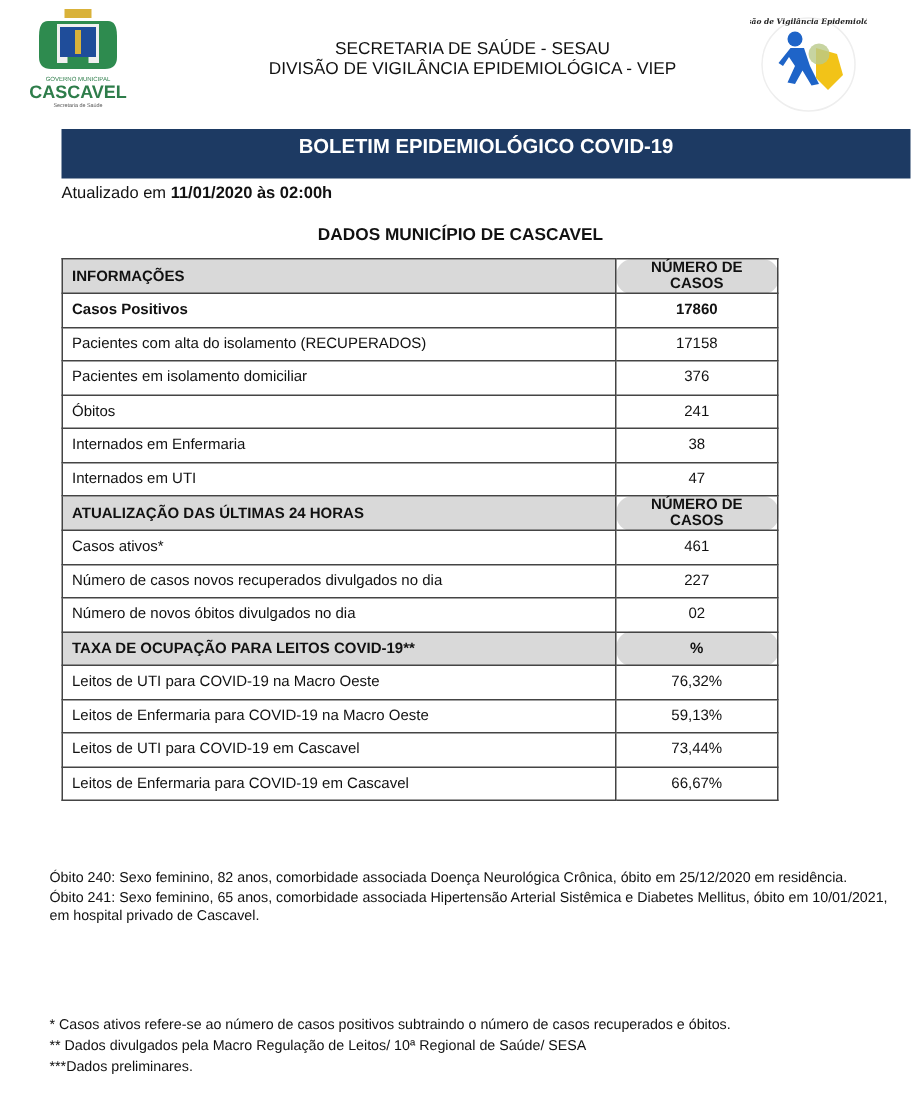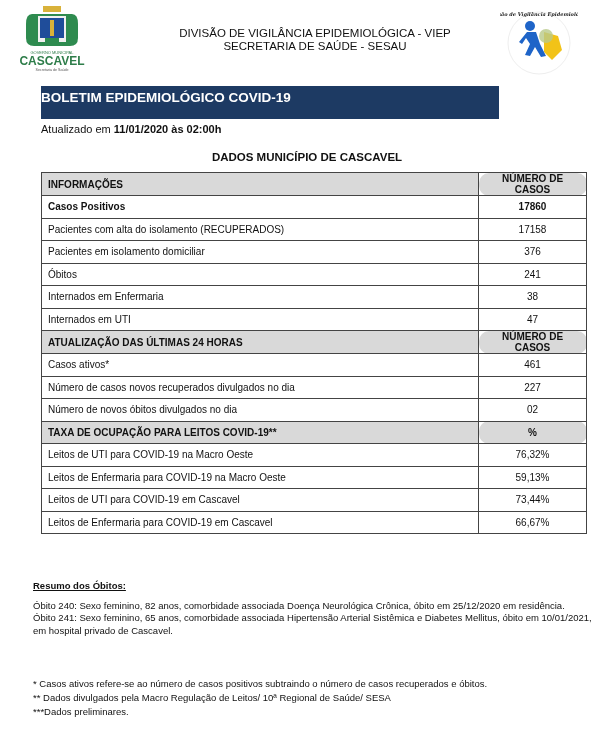--- a/index.html
+++ b/index.html
@@ -5,28 +5,28 @@
   html, body { margin: 0; padding: 0; background: #ffffff; }
   body { width: 614px; height: 735px; position: relative; overflow: hidden; font-family: "Liberation Sans", sans-serif; color: #111; }
 
   .logo-left { position: absolute; left: 12px; top: 4px; width: 80px; height: 70px; }
   .logo-right { position: absolute; left: 500px; top: 8px; width: 78px; height: 70px; }
 
   .hdr { position: absolute; left: 150px; top: 27px; width: 330px; text-align: center; }
   .hdr-title { font-weight: bold; font-size: 17px; line-height: 19px; letter-spacing: 0.2px; }
   .hdr-sub { font-size: 11.5px; line-height: 13px; }
 
-  .banner { position: absolute; left: 41px; top: 86px; width: 458px; height: 33px; background: #1d3a63; color: #fff; text-align: left; font-weight: bold; font-size: 13.5px; line-height: 24px; }
+  .banner { position: absolute; left: 41px; top: 86px; width: 566px; height: 33px; background: #1d3a63; color: #fff; text-align: center; font-weight: bold; font-size: 13.5px; line-height: 24px; }
 
   .updated { position: absolute; left: 41px; top: 123px; font-size: 11px; line-height: 13px; }
   .updated b { font-weight: bold; }
 
   .section-title { position: absolute; left: 0; width: 614px; top: 151px; text-align: center; font-weight: bold; font-size: 11.5px; }
 
-  table.data { position: absolute; left: 41px; top: 172px; width: 546px; border-collapse: collapse; font-size: 10px; }
+  table.data { position: absolute; left: 41px; top: 172px; width: 478px; border-collapse: collapse; font-size: 10px; }
   table.data td { border: 1px solid #444; height: 21.5px; padding: 0 6px; }
   table.data td.num { width: 95px; text-align: center; border-radius: 10px; }
   table.data tr.head td { background: #d9d9d9; font-weight: bold; }
   table.data tr.bold td { font-weight: bold; }
 
   .summary { position: absolute; left: 33px; top: 580px; width: 560px; font-size: 9.5px; line-height: 12.5px; }
   .summary-title { font-weight: bold; text-decoration: underline; margin-bottom: 7px; }
 
   .notes { position: absolute; left: 33px; top: 677px; width: 560px; font-size: 9.5px; line-height: 14px; }
 </style>
@@ -41,22 +41,22 @@
     <rect x="28" y="14" width="24" height="20" fill="#1f4d9a"></rect>
     <rect x="38" y="16" width="4" height="16" fill="#d9b23a"></rect>
     <rect x="33" y="34" width="14" height="4" fill="#2e8b4f"></rect>
     <text x="40" y="50" text-anchor="middle" font-size="4" fill="#2e7d4a" font-family="Liberation Sans, sans-serif">GOVERNO MUNICIPAL</text>
     <text x="40" y="61" text-anchor="middle" font-size="12" font-weight="bold" fill="#2e7d4a" font-family="Liberation Sans, sans-serif">CASCAVEL</text>
     <text x="40" y="67" text-anchor="middle" font-size="3.6" fill="#555" font-family="Liberation Sans, sans-serif">Secretaria de Saúde</text>
   </svg>
 </div>
 
 <div class="hdr">
+  <div class="hdr-sub">SECRETARIA DE SAÚDE - SESAU</div>
   <div class="hdr-sub">DIVISÃO DE VIGILÂNCIA EPIDEMIOLÓGICA - VIEP</div>
-  <div class="hdr-sub">SECRETARIA DE SAÚDE - SESAU</div>
 </div>
 
 <div class="logo-right">
   <svg width="78" height="70" viewBox="0 0 78 70">
     <circle cx="39" cy="35" r="31" fill="#ffffff" stroke="#eeeeee"></circle>
     <path d="M44 24 L58 28 L62 42 L52 52 L44 44 Z" fill="#f2c318"></path>
     <circle cx="46" cy="28" r="7" fill="#b9c98a" opacity="0.8"></circle>
     <circle cx="30" cy="18" r="5" fill="#1e64c8"></circle>
     <path d="M27 24 L36 24 L40 36 L46 48 L41 49 L35 39 L30 48 L25 47 L30 36 L26 30 L22 36 L19 34 Z" fill="#1e64c8"></path>
     <text x="39" y="8" text-anchor="middle" font-size="5" font-style="italic" font-weight="bold" fill="#222" font-family="DejaVu Serif, serif">Divisão de Vigilância Epidemiológica</text>
@@ -135,21 +135,20 @@
         <td class="num">73,44%</td>
       </tr>
       <tr>
         <td>Leitos de Enfermaria para COVID-19 em Cascavel</td>
         <td class="num">66,67%</td>
       </tr>
     </tbody>
 </table>
 
 <div class="summary">
-  <div class="summary-title">Resumo dos Óbitos:</div>
   <div>Óbito 240: Sexo feminino, 82 anos, comorbidade associada Doença Neurológica Crônica, óbito em 25/12/2020 em residência.</div>
   <div>Óbito 241: Sexo feminino, 65 anos, comorbidade associada Hipertensão Arterial Sistêmica e Diabetes Mellitus, óbito em 10/01/2021, em hospital privado de Cascavel.</div>
 </div>
 
 <div class="notes">
   <div>* Casos ativos refere-se ao número de casos positivos subtraindo o número de casos recuperados e óbitos.</div>
   <div>** Dados divulgados pela Macro Regulação de Leitos/ 10ª Regional de Saúde/ SESA</div>
   <div>***Dados preliminares.</div>
 </div>
 

